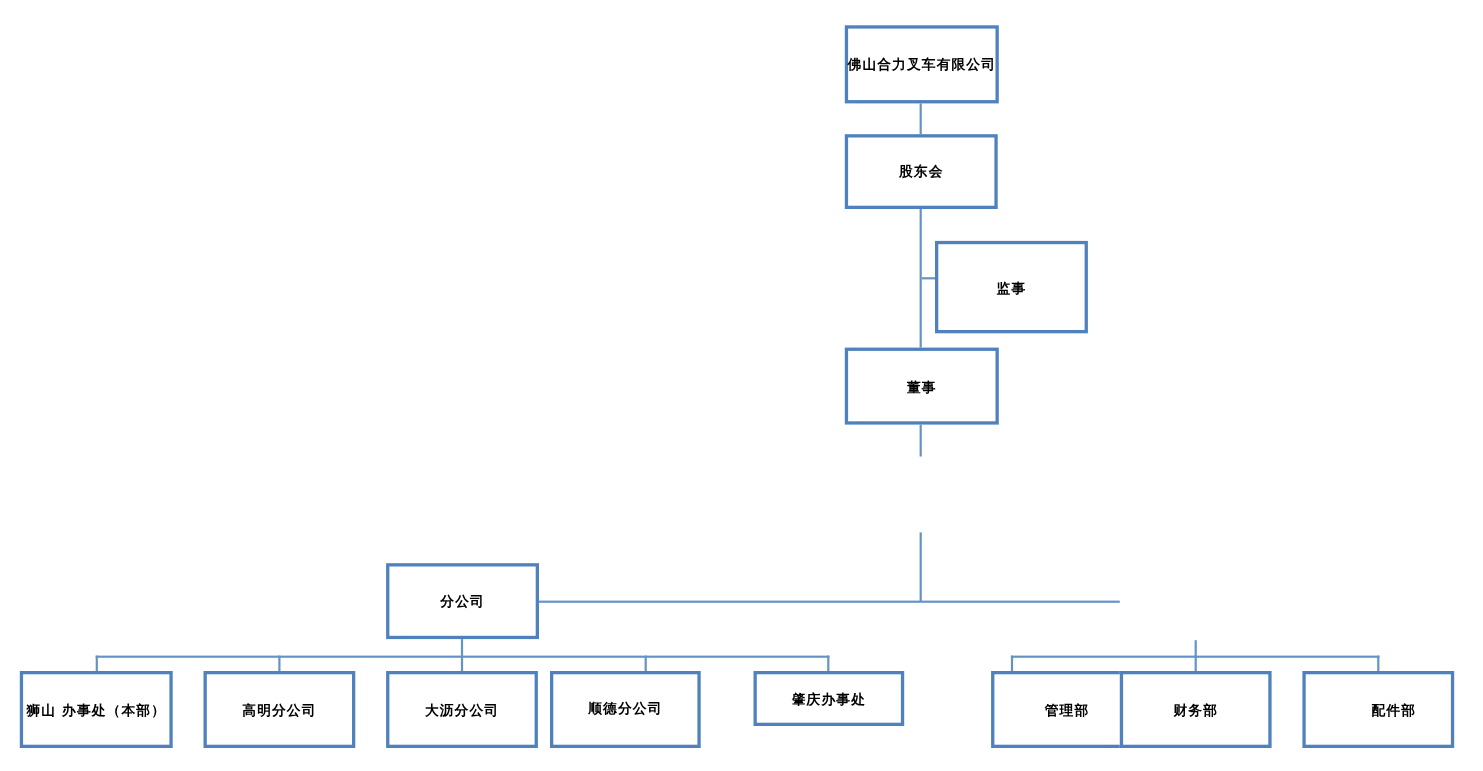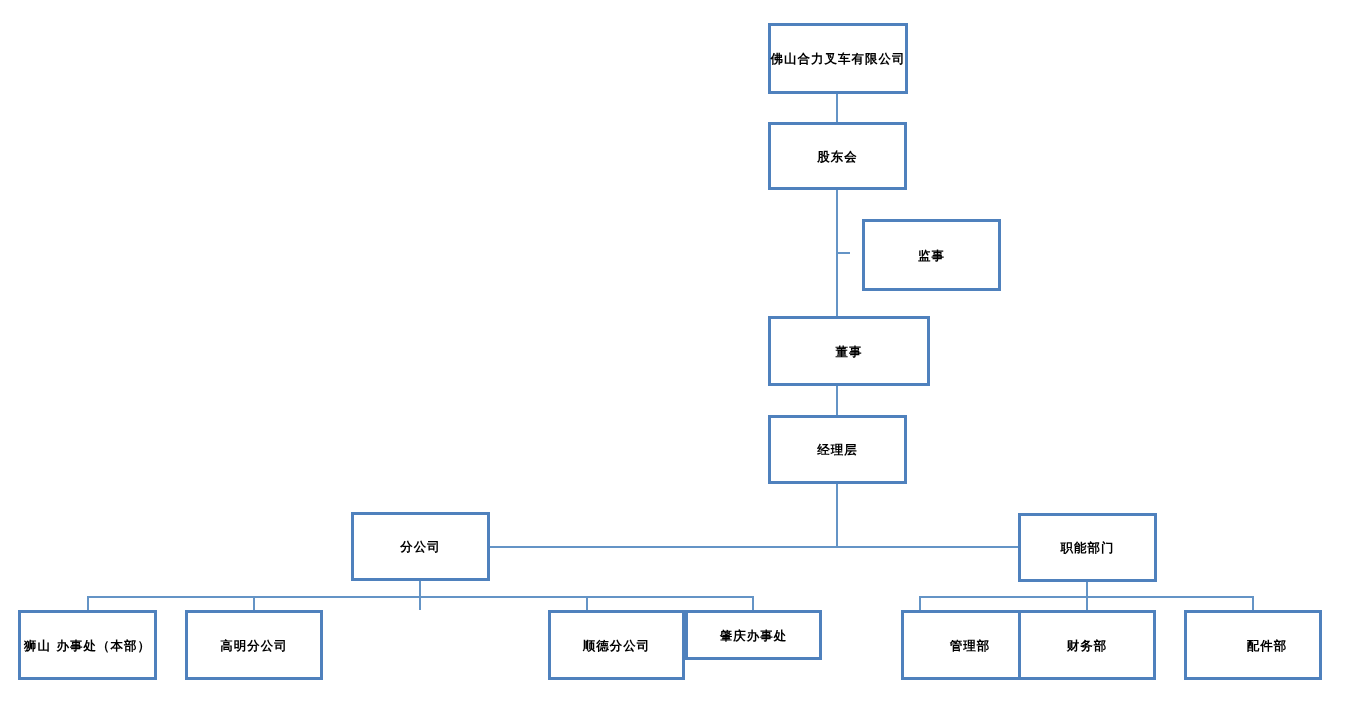--- a/index.html
+++ b/index.html
@@ -43,50 +43,47 @@
 </style>
 </head>
 <body>
 
 <div class="canvas">
 
   <div class="node" style="left:768px; top:23px; width:140px; height:71px;">
     <span class="label">佛山合力叉车有限公司</span>
   </div>
 
-  <div class="node" style="left:768px; top:122px; width:139px; height:68px;">
+  <div class="node" style="left:768px; top:122px; width:139px; height:68px;font-family:Liberation Serif, serif;">
     <span class="label">股东会</span>
   </div>
 
-  <div class="node" style="left:850px; top:219px; width:139px; height:72px;margin-left:12px;">
+  <div class="node" style="left:850px; top:219px; width:139px; height:84px;">
     <span class="label">监事</span>
   </div>
 
-  <div class="node" style="left:768px; top:316px; width:162px; height:70px;">
+  <div class="node" style="left:768px; top:316px; width:140px; height:70px;">
     <span class="label">董事</span>
   </div>
 
-  <div class="node" style="left:768px; top:415px; width:139px; height:69px;">
-    <span class="label">经理层</span>
-  </div>
 
   <div class="node" style="left:351px; top:512px; width:139px; height:69px;align-items:center;">
     <span class="label">分公司</span>
-  </div>
-  <div class="node" style="left:1018px; top:513px; width:139px; height:69px;">
-    <span class="label">职能部门</span>
   </div>
 
   <div class="node" style="left:185px; top:610px; width:138px; height:70px;">
     <span class="label">高明分公司</span>
   </div>
   <div class="node" style="left:18px; top:610px; width:139px; height:70px;">
     <span class="label">狮山 办事处（本部）</span>
   </div>
-  <div class="node" style="left:548px; top:610px; width:137px; height:70px;">
+  <div class="node" style="left:351px; top:610px; width:138px; height:70px;">
+    <span class="label">大沥分公司</span>
+  </div>
+  <div class="node" style="left:500px; top:610px; width:137px; height:70px;font-family:Liberation Mono, monospace;">
     <span class="label">顺德分公司</span>
   </div>
   <div class="node" style="left:685px; top:610px; width:137px; height:50px;">
     <span class="label">肇庆办事处</span>
   </div>
 
   <div class="node" style="left:901px; top:610px; width:138px; height:70px;">
     <span class="label">管理部</span>
   </div>
   <div class="node" style="left:1018px; top:610px; width:138px; height:70px;align-items:center;">

